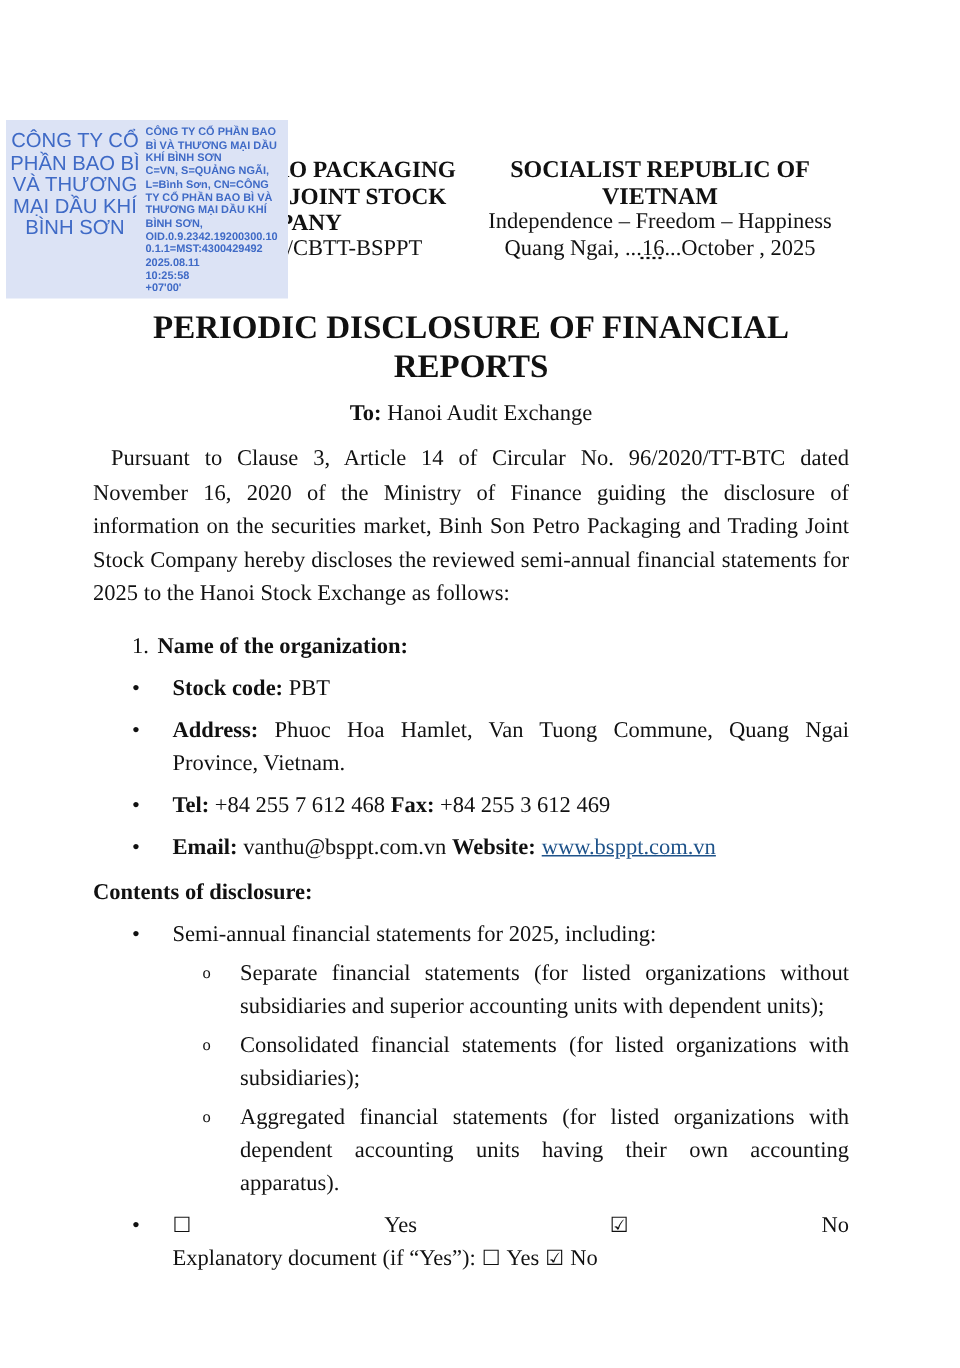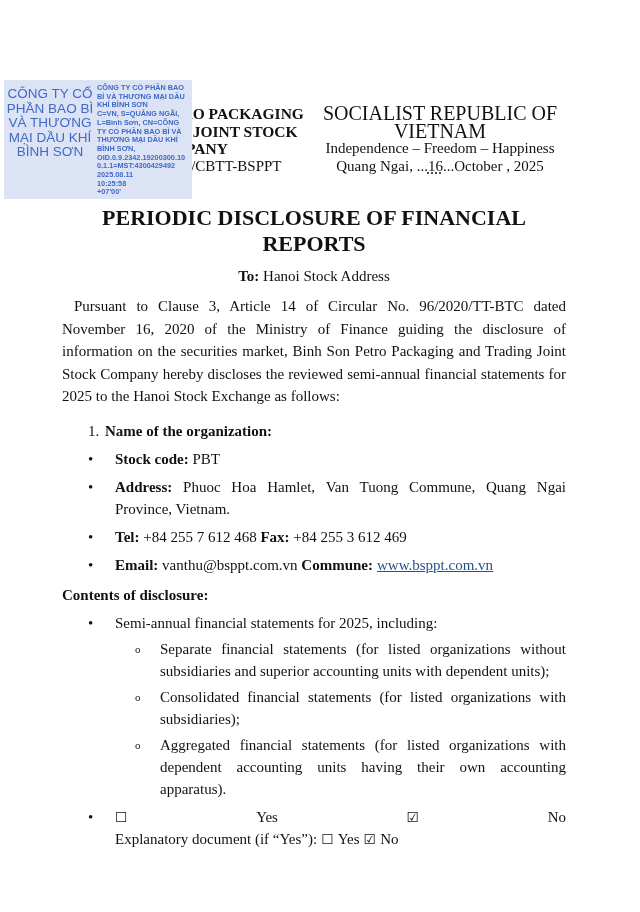--- a/index.html
+++ b/index.html
@@ -33,21 +33,21 @@
   }
   .stamp-small .break-all{word-break:break-all;}
   
   .content{padding:0 74px 0 62px;}
   .form-no{margin-top:78px;font-weight:bold;font-size:16px;}
   .head-cols{display:flex;margin-top:9px;}
   .head-left{flex:0 0 252px;text-align:center;}
   .company{font-weight:bold;font-size:15.5px;line-height:17.6px;}
   .ref{line-height:17.5px;margin-top:0;}
   .head-right{flex:1;text-align:center;line-height:17.6px;}
-  .nation{font-weight:normal;font-size:20px;}
+  .nation{font-weight:bold;font-size:16px;}
   .dotted{text-decoration:underline dotted;text-underline-offset:2px;}
   
   .title{margin-top:30px;text-align:center;font-weight:bold;font-size:22px;}
   .to-line{margin-top:11px;text-align:center;}
   .intro{margin:10px 0 0 0;text-align:justify;text-indent:12px;line-height:22.4px;}
   b{font-weight:bold;}
   .li{display:flex;align-items:flex-start;line-height:22px;}
   .li .body{flex:1;text-align:justify;}
   .li-num{margin-left:26px;margin-top:13px;}
   .li-num .marker{flex:0 0 17px;}
@@ -89,21 +89,21 @@
       </div>
       <div class="head-right">
         <div class="nation">SOCIALIST REPUBLIC OF VIETNAM</div>
         <div>Independence – Freedom – Happiness</div>
         <div><span>Quang Ngai, ...</span><span class="dotted">16</span><span>...October , 2025</span></div>
       </div>
     </div>
 
     <div class="title">PERIODIC DISCLOSURE OF FINANCIAL REPORTS</div>
 
-    <div class="to-line"><b>To:</b><span> Hanoi Stock Address</span></div>
+    <div class="to-line"><b>To:</b><span> Hanoi Audit Exchange</span></div>
 
     <p class="intro">Pursuant to Clause 3, Article 14 of Circular No. 96/2020/TT-BTC dated November 16, 2020 of the Ministry of Finance guiding the disclosure of information on the securities market, Binh Son Petro Packaging and Trading Joint Stock Company hereby discloses the reviewed semi-annual financial statements for 2025 to the Hanoi Stock Exchange as follows:</p>
 
     <div class="li li-num">
       <span class="marker">1.</span>
       <span class="body"><b>Name of the organization:</b></span>
     </div>
 
     <div class="li li-bullet">
       <span class="marker">•</span>
@@ -115,21 +115,21 @@
       <span class="body"><b>Address:</b><span> Phuoc Hoa Hamlet, Van Tuong Commune, Quang Ngai Province, Vietnam.</span></span>
     </div>
 
     <div class="li li-bullet">
       <span class="marker">•</span>
       <span class="body"><b>Tel:</b><span> +84 255 7 612 468 </span><b>Fax:</b><span> +84 255 3 612 469</span></span>
     </div>
 
     <div class="li li-bullet">
       <span class="marker">•</span>
-      <span class="body"><b>Email:</b><span> vanthu@bsppt.com.vn </span><b>Commune:</b><a href="#" class="link">www.bsppt.com.vn</a></span>
+      <span class="body"><b>Email:</b><span> vanthu@bsppt.com.vn </span><b>Website:</b><a href="#" class="link">www.bsppt.com.vn</a></span>
     </div>
 
     <div class="section-heading">Contents of disclosure:</div>
 
     <div class="li li-bullet">
       <span class="marker">•</span>
       <span class="body">Semi-annual financial statements for 2025, including:</span>
     </div>
 
     <div class="li li-sub">

